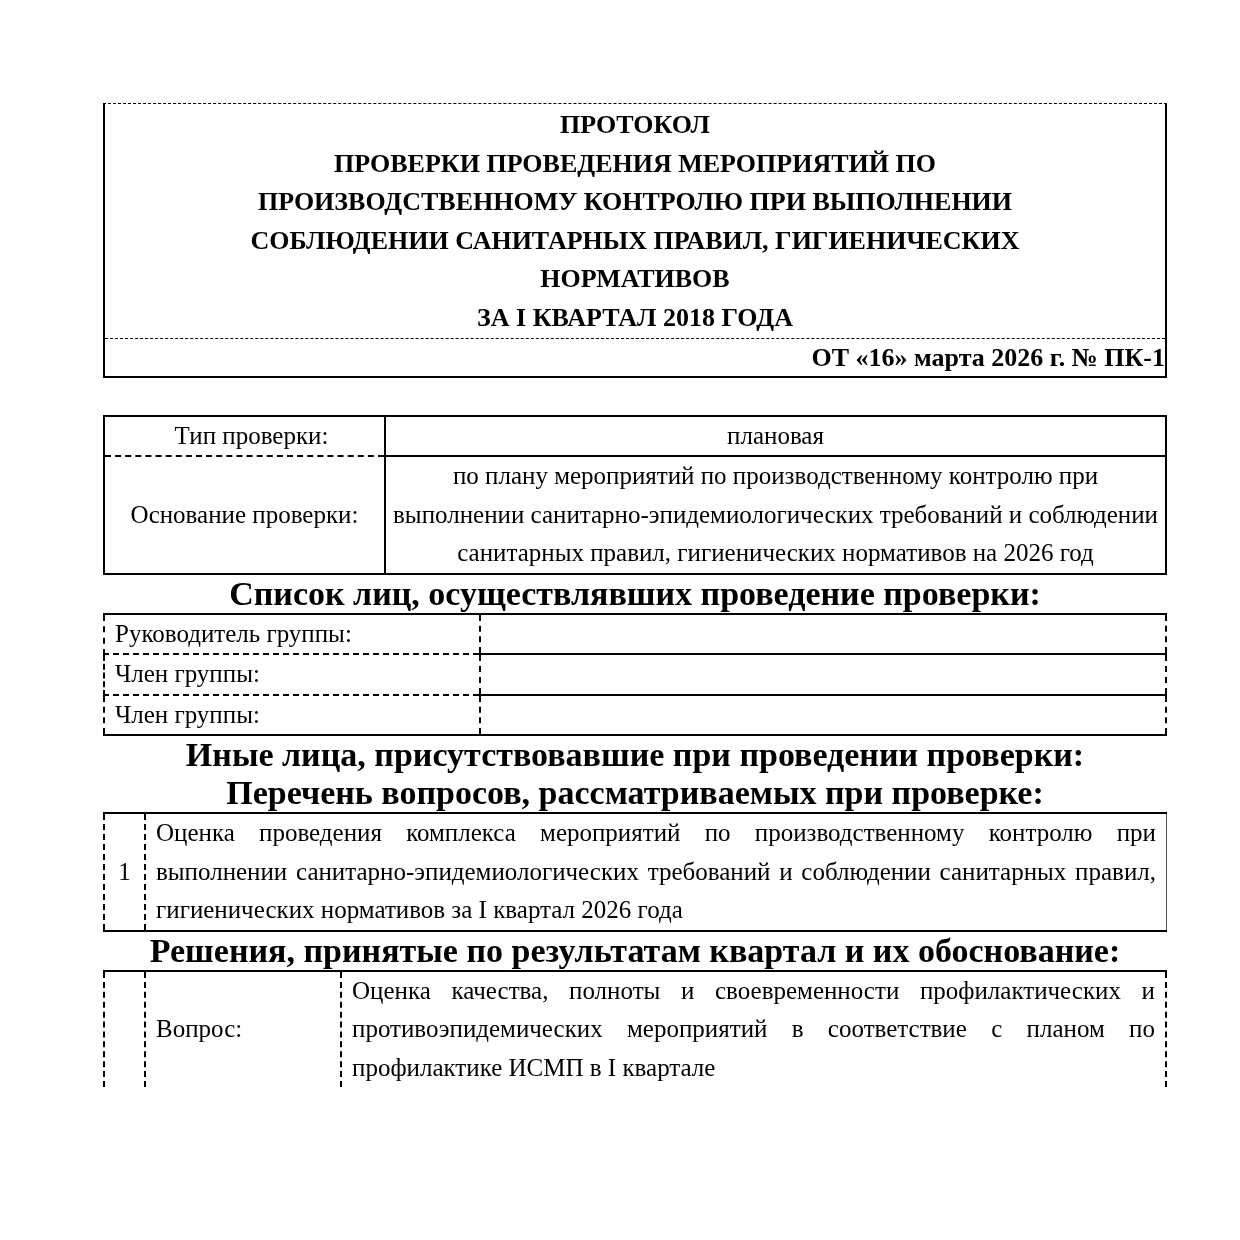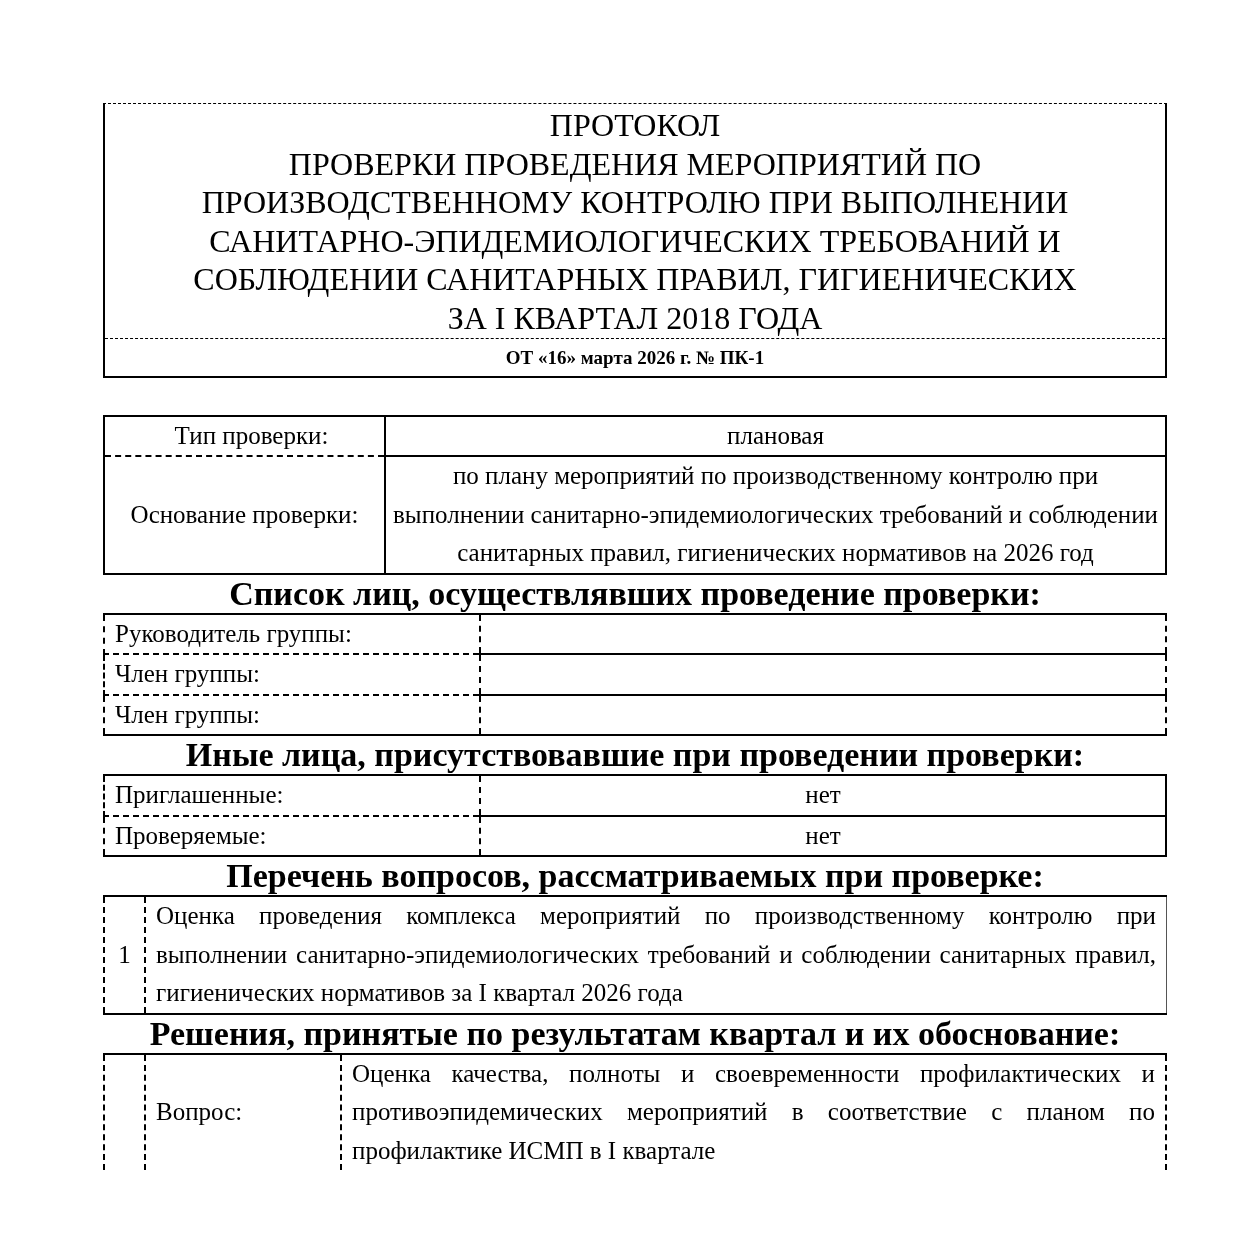--- a/index.html
+++ b/index.html
@@ -2,38 +2,38 @@
 <html><head>
 <meta charset="utf-8">
 <style>
   html,body{margin:0;padding:0;background:#fff;}
   body{width:1240px;height:1240px;overflow:hidden;position:relative;
        font-family:"Liberation Serif","DejaVu Serif",serif;color:#000;}
   .page{position:absolute;left:103px;top:103px;width:1064px;}
   table{border-collapse:collapse;width:100%;table-layout:fixed;}
   td{font-size:25px;line-height:38.5px;padding:0 10px;vertical-align:middle;}
   .title-box{border-top:1px dashed #000;border-left:2px solid #000;border-right:2px solid #000;border-bottom:2px solid #000;}
-  .title-main{text-align:center;font-weight:normal;font-size:32px;line-height:38.6px;padding:2px 80px 0 80px;}
-  .title-date{text-align:center;font-weight:bold;font-size:19px;line-height:37px;border-top:1px dashed #000;font-family:Liberation Serif, serif;}
+  .title-main{text-align:center;font-weight:bold;font-size:26px;line-height:38.6px;padding:2px 80px 0 80px;}
+  .title-date{text-align:right;font-weight:bold;font-size:26px;line-height:37px;border-top:1px dashed #000;font-family:Liberation Serif, serif;}
   .gap{height:37px;}
   .center{text-align:center;}
   .section-head{text-align:center;font-weight:bold;font-size:34px;line-height:38px;}
 </style>
 </head>
 <body>
 
 <div class="page">
 
   <div class="title-box">
     <div class="title-main">
       <div>ПРОТОКОЛ</div>
       <div>ПРОВЕРКИ ПРОВЕДЕНИЯ МЕРОПРИЯТИЙ ПО</div>
       <div>ПРОИЗВОДСТВЕННОМУ КОНТРОЛЮ ПРИ ВЫПОЛНЕНИИ</div>
-      <div>САНИТАРНО-ЭПИДЕМИОЛОГИЧЕСКИХ ТРЕБОВАНИЙ И</div>
       <div>СОБЛЮДЕНИИ САНИТАРНЫХ ПРАВИЛ, ГИГИЕНИЧЕСКИХ</div>
+      <div>НОРМАТИВОВ</div>
       <div>ЗА I КВАРТАЛ 2018 ГОДА</div>
     </div>
     <div class="title-date">ОТ «16» марта 2026 г. № ПК-1</div>
   </div>
 
   <div class="gap"></div>
 
   <table>
     <colgroup>
         <col style="width:281px">
@@ -69,36 +69,20 @@
     </tr>
     <tr>
       <td style="border-left:2px dashed #000;border-right:2px dashed #000;border-bottom:2px solid #000;">Член группы:</td>
       <td style="border-right:2px dashed #000;border-bottom:2px solid #000;">&nbsp;</td>
     </tr>
   </tbody>
     </table>
 
   <div class="section-head">Иные лица, присутствовавшие при проведении проверки:</div>
 
-  <table>
-    <colgroup>
-        <col style="width:376px">
-        <col>
-      </colgroup>
-    <tbody>
-        <tr>
-      <td style="border-top:2px solid #000;border-left:2px dashed #000;border-right:2px dashed #000;border-bottom:2px dashed #000;">Приглашенные:</td>
-      <td class="center" style="border-top:2px solid #000;border-right:2px solid #000;border-bottom:2px solid #000;">нет</td>
-    </tr>
-    <tr>
-      <td style="border-left:2px dashed #000;border-right:2px dashed #000;border-bottom:2px solid #000;">Проверяемые:</td>
-      <td class="center" style="border-right:2px solid #000;border-bottom:2px solid #000;">нет</td>
-    </tr>
-  </tbody>
-    </table>
 
   <div class="section-head">Перечень вопросов, рассматриваемых при проверке:</div>
 
   <table>
     <colgroup>
         <col style="width:41px">
         <col>
       </colgroup>
     <tbody>
         <tr>

